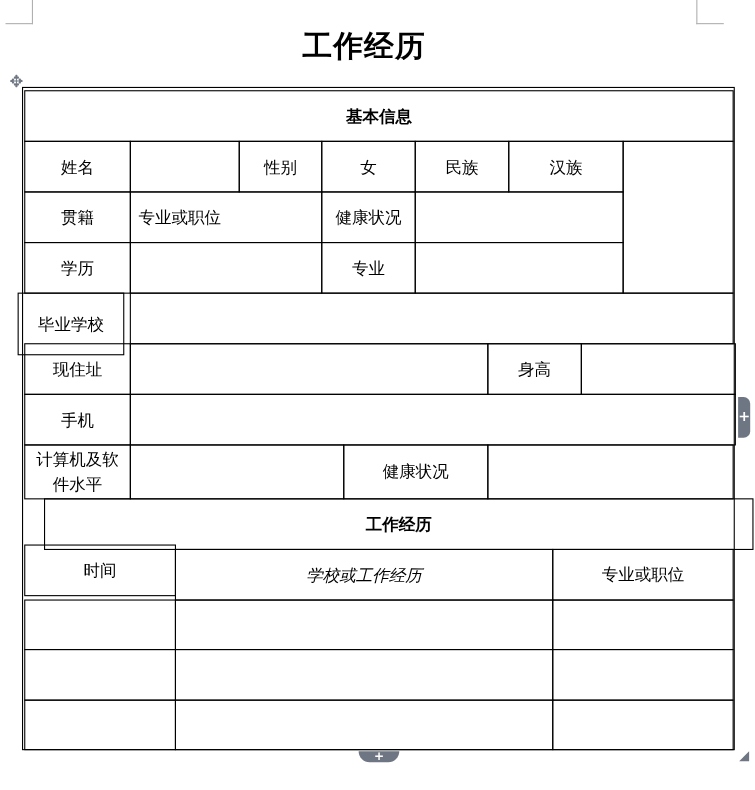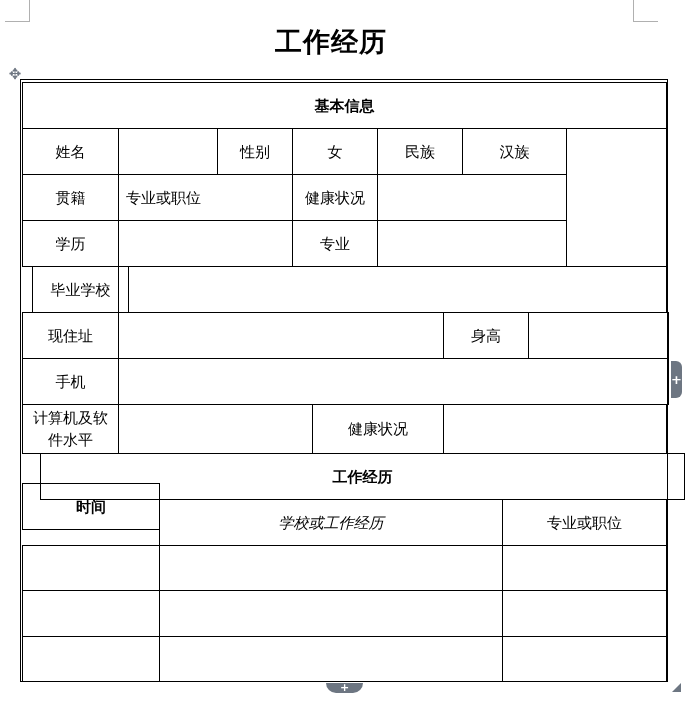--- a/index.html
+++ b/index.html
@@ -47,42 +47,42 @@
 <div class="cell" style="left:23px;top:175px;width:97px;height:47px;">贯籍</div>
 <div class="cell left" style="left:119px;top:175px;width:175px;height:47px;">专业或职位</div>
 <div class="cell" style="left:293px;top:175px;width:86px;height:47px;">健康状况</div>
 <div class="cell" style="left:378px;top:175px;width:190px;height:47px;"></div>
 
 <div class="cell" style="left:23px;top:221px;width:97px;height:47px;">学历</div>
 <div class="cell" style="left:119px;top:221px;width:175px;height:47px;"></div>
 <div class="cell" style="left:293px;top:221px;width:86px;height:47px;">专业</div>
 <div class="cell" style="left:378px;top:221px;width:190px;height:47px;"></div>
 
-<div class="cell" style="left:33px;top:267px;width:97px;height:47px;">毕业学校</div>
+<div class="cell" style="left:17px;top:267px;width:97px;height:57px;">毕业学校</div>
 <div class="cell" style="left:119px;top:267px;width:549px;height:47px;"></div>
 
 <div class="cell" style="left:23px;top:313px;width:97px;height:47px;text-align:right;">现住址</div>
 <div class="cell" style="left:119px;top:313px;width:326px;height:47px;"></div>
 <div class="cell" style="left:444px;top:313px;width:86px;height:47px;">身高</div>
 <div class="cell" style="left:529px;top:313px;width:141px;height:47px;"></div>
 
 <div class="cell" style="left:23px;top:359px;width:97px;height:47px;">手机</div>
 <div class="cell" style="left:119px;top:359px;width:551px;height:47px;"></div>
 
 <div class="cell" style="left:23px;top:405px;width:97px;height:50px;flex-direction:column;line-height:22px;">
   <span>计算机及软</span>
   <span>件水平</span>
 </div>
 <div class="cell" style="left:119px;top:405px;width:195px;height:50px;"></div>
 <div class="cell" style="left:313px;top:405px;width:132px;height:50px;">健康状况</div>
 <div class="cell" style="left:444px;top:405px;width:224px;height:50px;"></div>
 
 <div class="cell bold" style="left:41px;top:454px;width:645px;height:47px;">工作经历</div>
 
-<div class="cell" style="left:23px;top:484px;width:138px;height:47px;font-weight:bold;">时间</div>
+<div class="cell" style="left:23px;top:496px;width:138px;height:47px;">时间</div>
 <div class="cell" style="left:160px;top:500px;width:344px;height:47px;font-style:italic;">学校或工作经历</div>
 <div class="cell" style="left:503px;top:500px;width:165px;height:47px;font-family:Liberation Serif, serif;">专业或职位</div>
 
 <div class="cell" style="left:23px;top:546px;width:138px;height:46px;"></div>
 <div class="cell" style="left:160px;top:546px;width:344px;height:46px;"></div>
 <div class="cell" style="left:503px;top:546px;width:165px;height:46px;"></div>
 
 <div class="cell" style="left:23px;top:591px;width:138px;height:47px;"></div>
 <div class="cell" style="left:160px;top:591px;width:344px;height:47px;"></div>
 <div class="cell" style="left:503px;top:591px;width:165px;height:47px;"></div>

